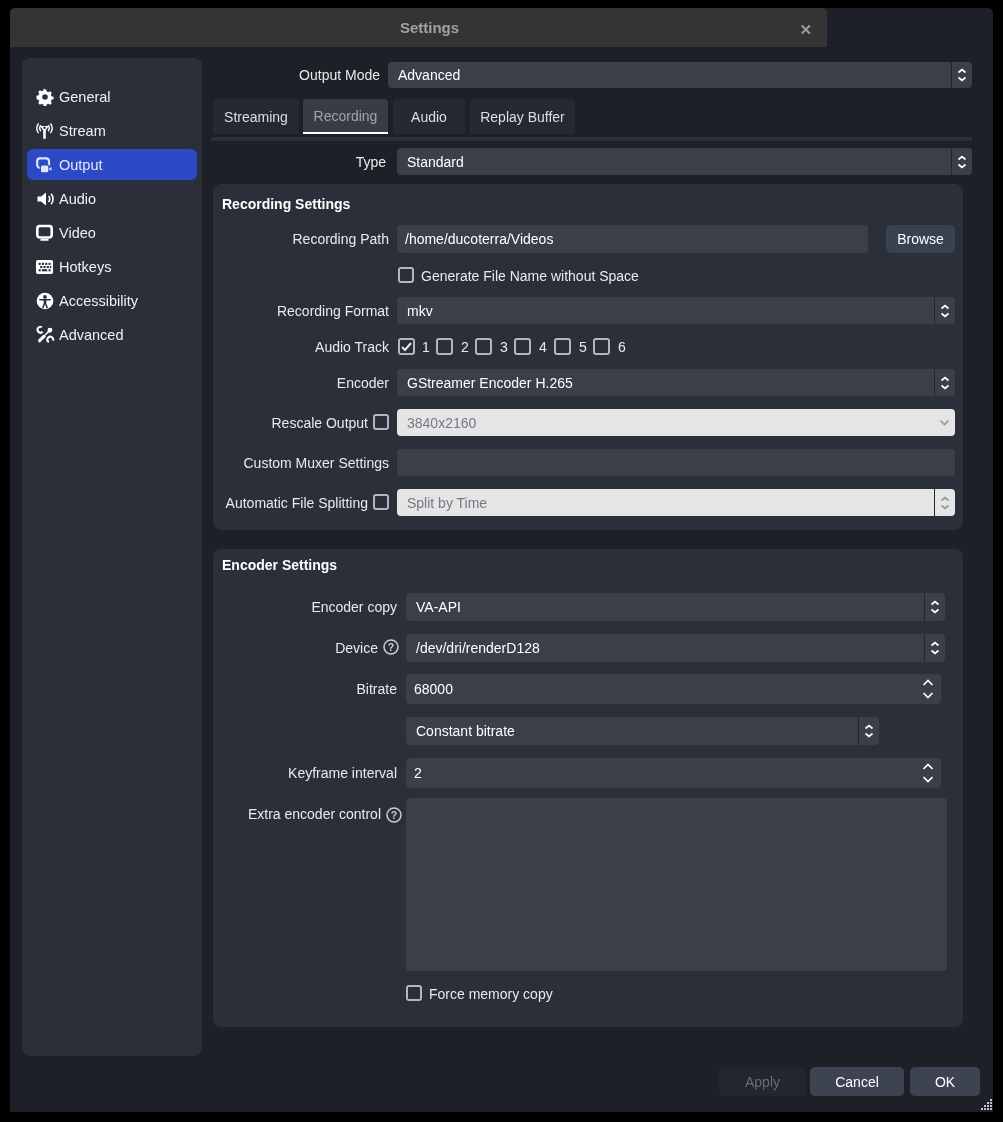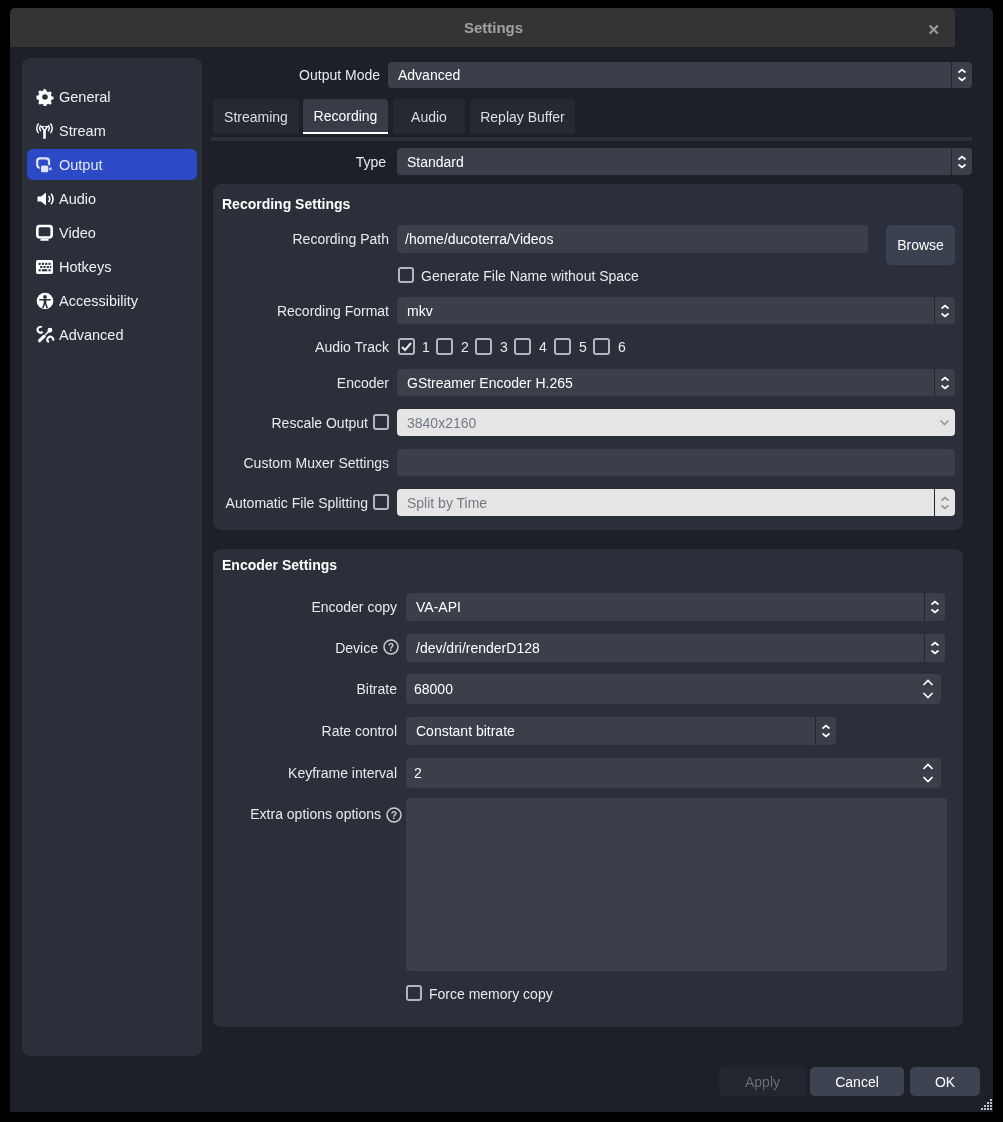--- a/index.html
+++ b/index.html
@@ -1,20 +1,20 @@
 <!DOCTYPE html>
 <html><head>
 <meta charset="utf-8">
 <style>
 * { margin:0; padding:0; box-sizing:border-box; }
 html,body { width:1003px; height:1122px; background:#000; overflow:hidden; }
 body { font-family:"Liberation Sans", sans-serif; font-size:14px; color:#e8eaee; }
 #win { position:absolute; left:10px; top:8px; width:983px; height:1104px;
   background:#1d2027; border-radius:5px 5px 0 0; }
-#titlebar { position:absolute; left:0; top:0; width:945px; height:39px;
+#titlebar { position:absolute; left:0; top:0; width:817px; height:39px;
   background:#343434; border-radius:5px 5px 0 0; }
 #title { position:absolute; left:0; top:0; width:100%; height:39px; text-indent:22px;
   line-height:39px; text-align:center; font-weight:bold; font-size:15px; color:#a2a2a2; }
 #closex { position:absolute; right:15px; top:0; height:39px; line-height:44px;
   font-size:15px; color:#9b9b9b; font-weight:bold; }
 #sidebar { position:absolute; left:12px; top:50px; width:180px; height:998px;
   background:#2b2f3a; border-radius:8px; padding-top:20px; }
 .nav { position:relative; height:31px; margin:3px 5px; border-radius:6px;
   color:#eef0f4; font-size:14.5px; }
 .nav svg { position:absolute; left:9px; top:50%; transform:translateY(-50%); }
@@ -29,21 +29,21 @@
 .input { position:absolute; background:#3a3f4a; border-radius:4px; color:#fff;
   display:flex; align-items:center; padding-left:8px; }
 .panel { position:absolute; left:203px; width:750px; background:#2b2f3a; border-radius:8px; }
 .ptitle { position:absolute; font-weight:bold; color:#fff; }
 .cb { position:absolute; width:16px; height:16px; border:2px solid #b2b6c0; border-radius:3px; }
 .btn { position:absolute; height:29px; border-radius:5px; background:#3d4350; color:#fff;
   display:flex; align-items:center; justify-content:center; font-size:14px; }
 .btn.dis { background:#23262e; color:#676d79; }
 .tab { position:absolute; top:91px; height:35px; background:#262932; border-radius:4px 4px 0 0;
   display:flex; align-items:center; justify-content:center; color:#dcdee2; }
-.tab.act { background:#373c47; color:#ffffff; border-bottom:2px solid #fff; }
+.tab.act { background:#373c47; color:#a3a3a3; border-bottom:2px solid #fff; }
 .txt { position:absolute; display:flex; align-items:center; }
 </style>
 </head>
 <body>
 <div id="win">
   <div id="titlebar">
       <div id="title">Settings</div>
       <div id="closex">✕</div>
     </div>
 
@@ -160,21 +160,21 @@
             <path d="M1.5 9.5L5 12.5l3.5-3"></path>
           </g>
         </svg>
       </div></div>
 
   <div class="panel" style="top:176px; height:346px;"></div>
   <div class="ptitle" style="left:212px; top:188px;">Recording Settings</div>
 
   <div class="lbl" style="left:200px; top:217px; width:179px; height:28px;">Recording Path</div>
   <div class="input" style="left:387px; top:217px; width:471px; height:28px;">/home/ducoterra/Videos</div>
-  <div class="btn" style="left:876px; top:217px; width:69px; height:40px; background:#3a4150;">Browse</div>
+  <div class="btn" style="left:876px; top:217px; width:69px; height:28px; background:#3a4150;">Browse</div>
 
   <div class="cb" style="left:388px; top:259px;"></div>
   <div class="txt" style="left:411px; top:259px; height:17px;">Generate File Name without Space</div>
 
   <div class="lbl" style="left:200px; top:289px; width:179px; height:27px;">Recording Format</div>
   <div class="combo" style="left:387px; top:289px; width:558px; height:27px;">mkv<div class="spin">
         <svg width="10" height="14" viewBox="0 0 10 14">
           <g fill="none" stroke="#fff" stroke-width="1.7">
             <path d="M1.5 4.5L5 1.5l3.5 3"></path>
             <path d="M1.5 9.5L5 12.5l3.5-3"></path>
@@ -260,41 +260,40 @@
   <div class="lbl" style="left:200px; top:666px; width:187px; height:30px;">Bitrate</div>
   <div class="input" style="left:396px; top:666px; width:535px; height:30px;">68000
     <svg style="position:absolute; right:7px; top:5px;" width="12" height="8" viewBox="0 0 12 8">
         <path fill="none" stroke="#fff" stroke-width="1.7" d="M1.5 6L6 1.5 10.5 6"></path>
       </svg>
     <svg style="position:absolute; right:7px; bottom:5px;" width="12" height="8" viewBox="0 0 12 8">
         <path fill="none" stroke="#fff" stroke-width="1.7" d="M1.5 2L6 6.5 10.5 2"></path>
       </svg>
   </div>
 
-  <div class="lbl" style="left:200px; top:709px; width:187px; height:28px;">Rate control</div>
-  <div class="combo" style="left:396px; top:709px; width:430px; height:28px;">Constant bitrate<div class="spin">
+  <div class="combo" style="left:396px; top:709px; width:473px; height:28px;">Constant bitrate<div class="spin">
         <svg width="10" height="14" viewBox="0 0 10 14">
           <g fill="none" stroke="#fff" stroke-width="1.7">
             <path d="M1.5 4.5L5 1.5l3.5 3"></path>
             <path d="M1.5 9.5L5 12.5l3.5-3"></path>
           </g>
         </svg>
       </div></div>
 
   <div class="lbl" style="left:160px; top:750px; width:227px; height:30px;">Keyframe interval</div>
   <div class="input" style="left:396px; top:750px; width:535px; height:30px;">2
     <svg style="position:absolute; right:7px; top:5px;" width="12" height="8" viewBox="0 0 12 8">
         <path fill="none" stroke="#fff" stroke-width="1.7" d="M1.5 6L6 1.5 10.5 6"></path>
       </svg>
     <svg style="position:absolute; right:7px; bottom:5px;" width="12" height="8" viewBox="0 0 12 8">
         <path fill="none" stroke="#fff" stroke-width="1.7" d="M1.5 2L6 6.5 10.5 2"></path>
       </svg>
   </div>
 
-  <div class="lbl" style="left:130px; top:790px; width:241px; height:32px;">Extra options options</div>
+  <div class="lbl" style="left:130px; top:790px; width:241px; height:32px;">Extra encoder control</div>
   <svg style="position:absolute; left:376px; top:799px;" width="16" height="16" viewBox="0 0 16 16">
       <circle cx="8" cy="8" r="7" fill="none" stroke="#c9cdd4" stroke-width="1.5"></circle>
       <text x="8" y="11.8" text-anchor="middle" font-size="10.5" font-weight="bold" fill="#c9cdd4" font-family="Liberation Sans">?</text>
     </svg>
   <div style="position:absolute; left:396px; top:790px; width:541px; height:173px; background:#3a3f4a; border-radius:4px;"></div>
 
   <div class="cb" style="left:396px; top:977px;"></div>
   <div class="txt" style="left:419px; top:977px; height:17px;">Force memory copy</div>
 
   <div class="btn dis" style="left:709px; top:1059px; width:87px;">Apply</div>

